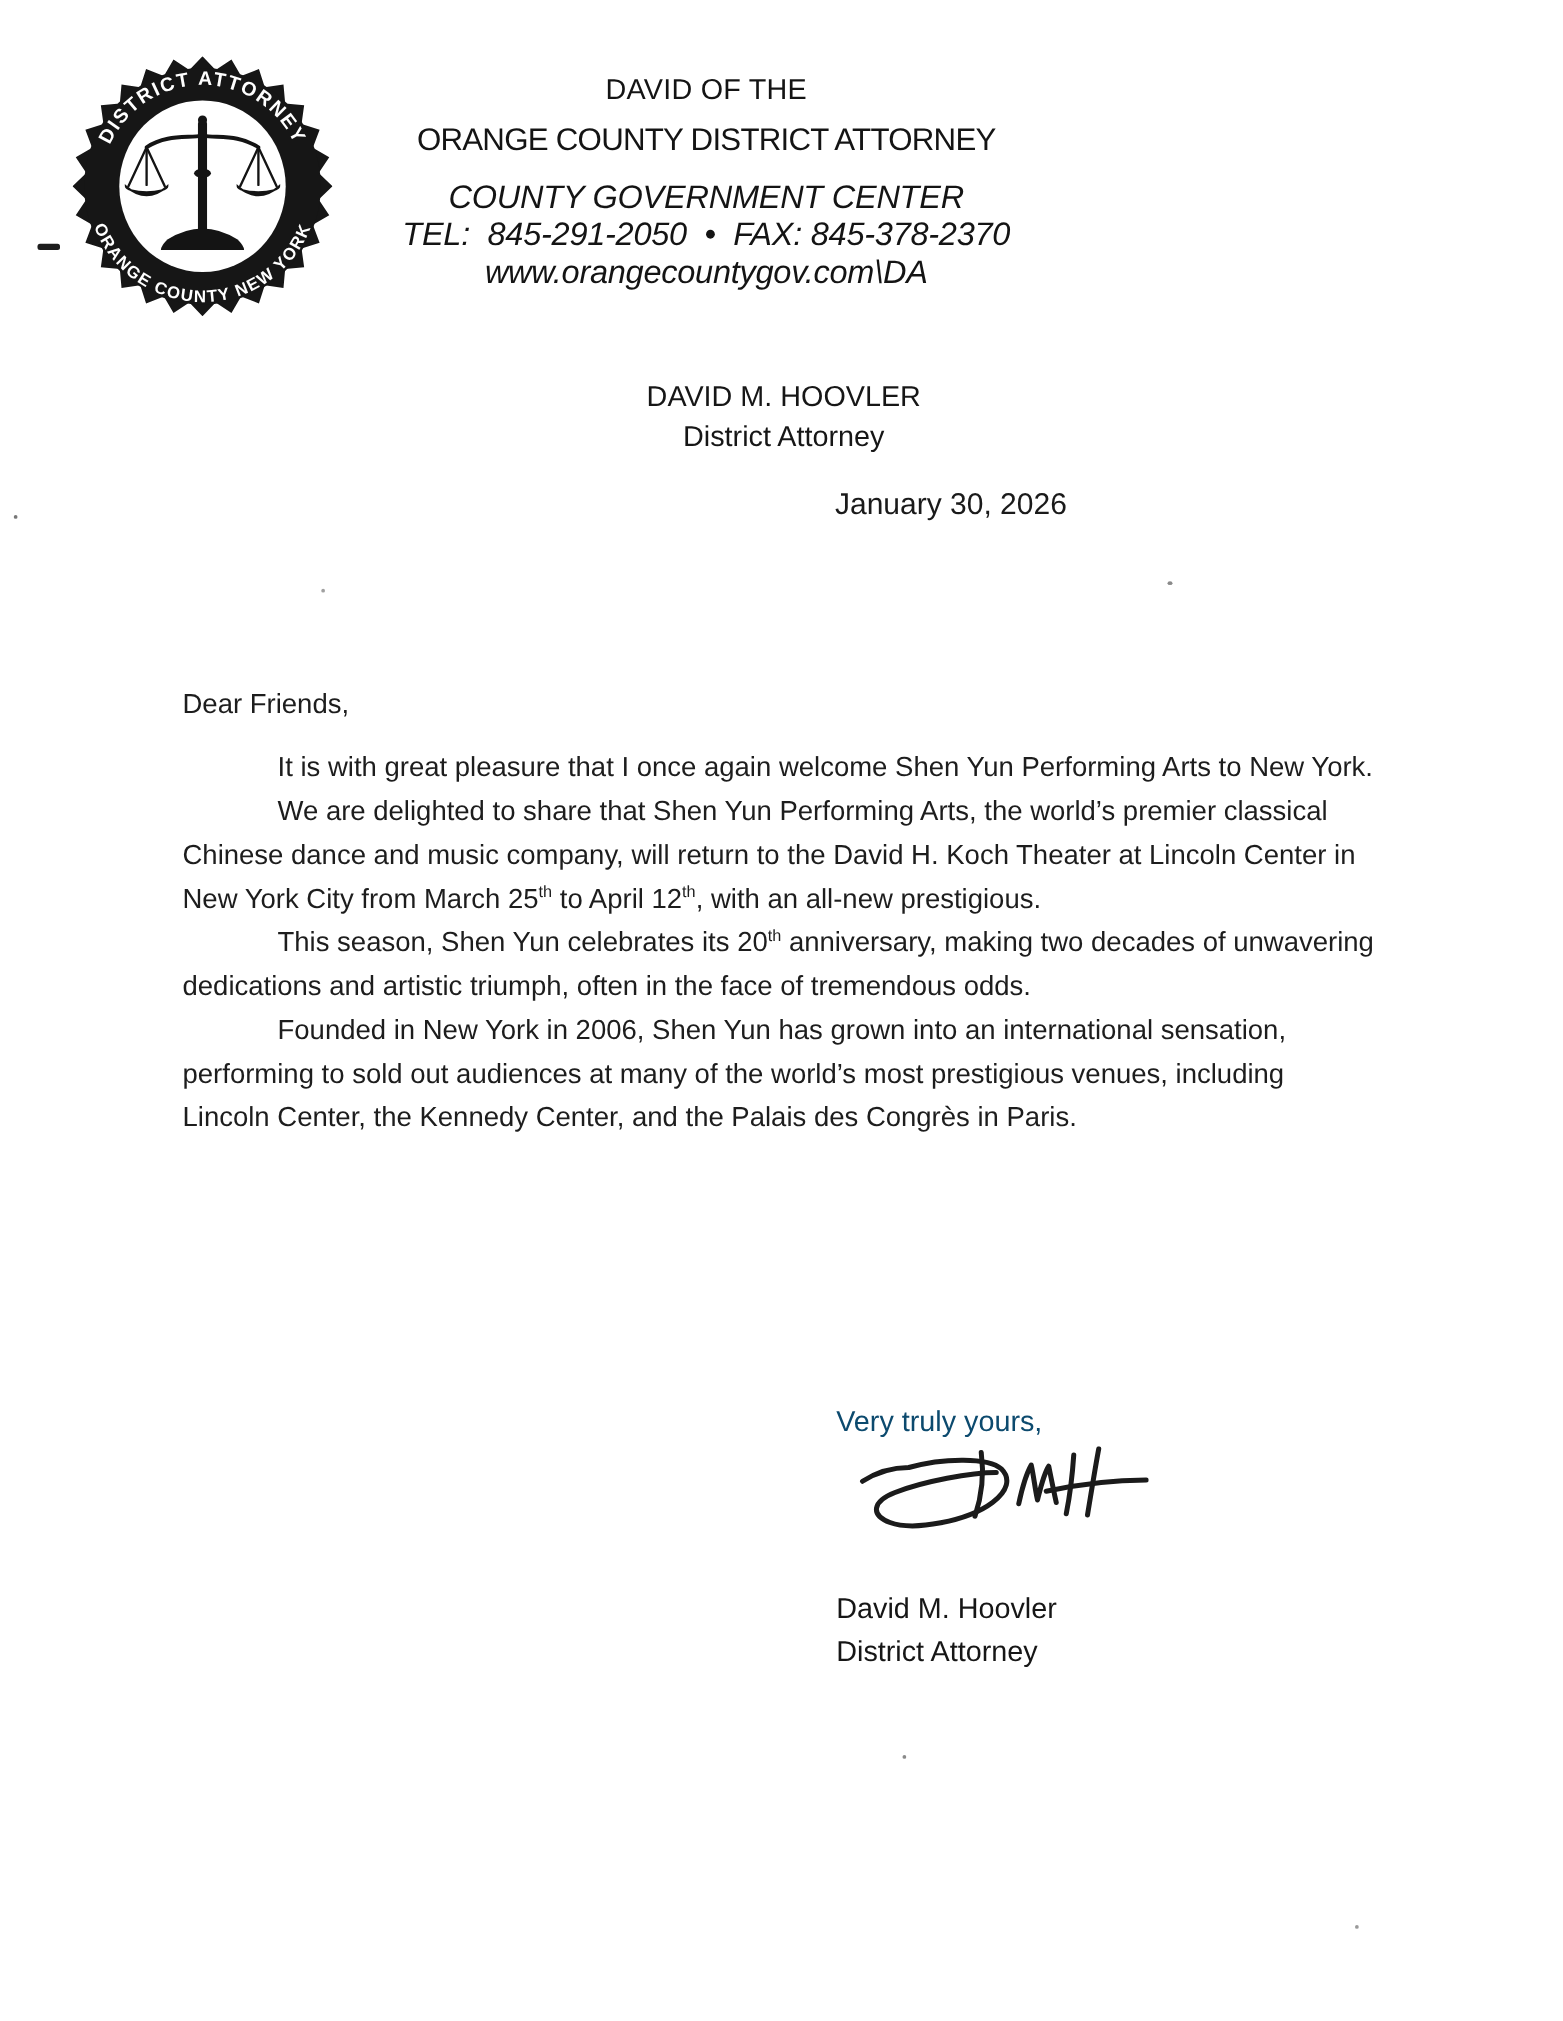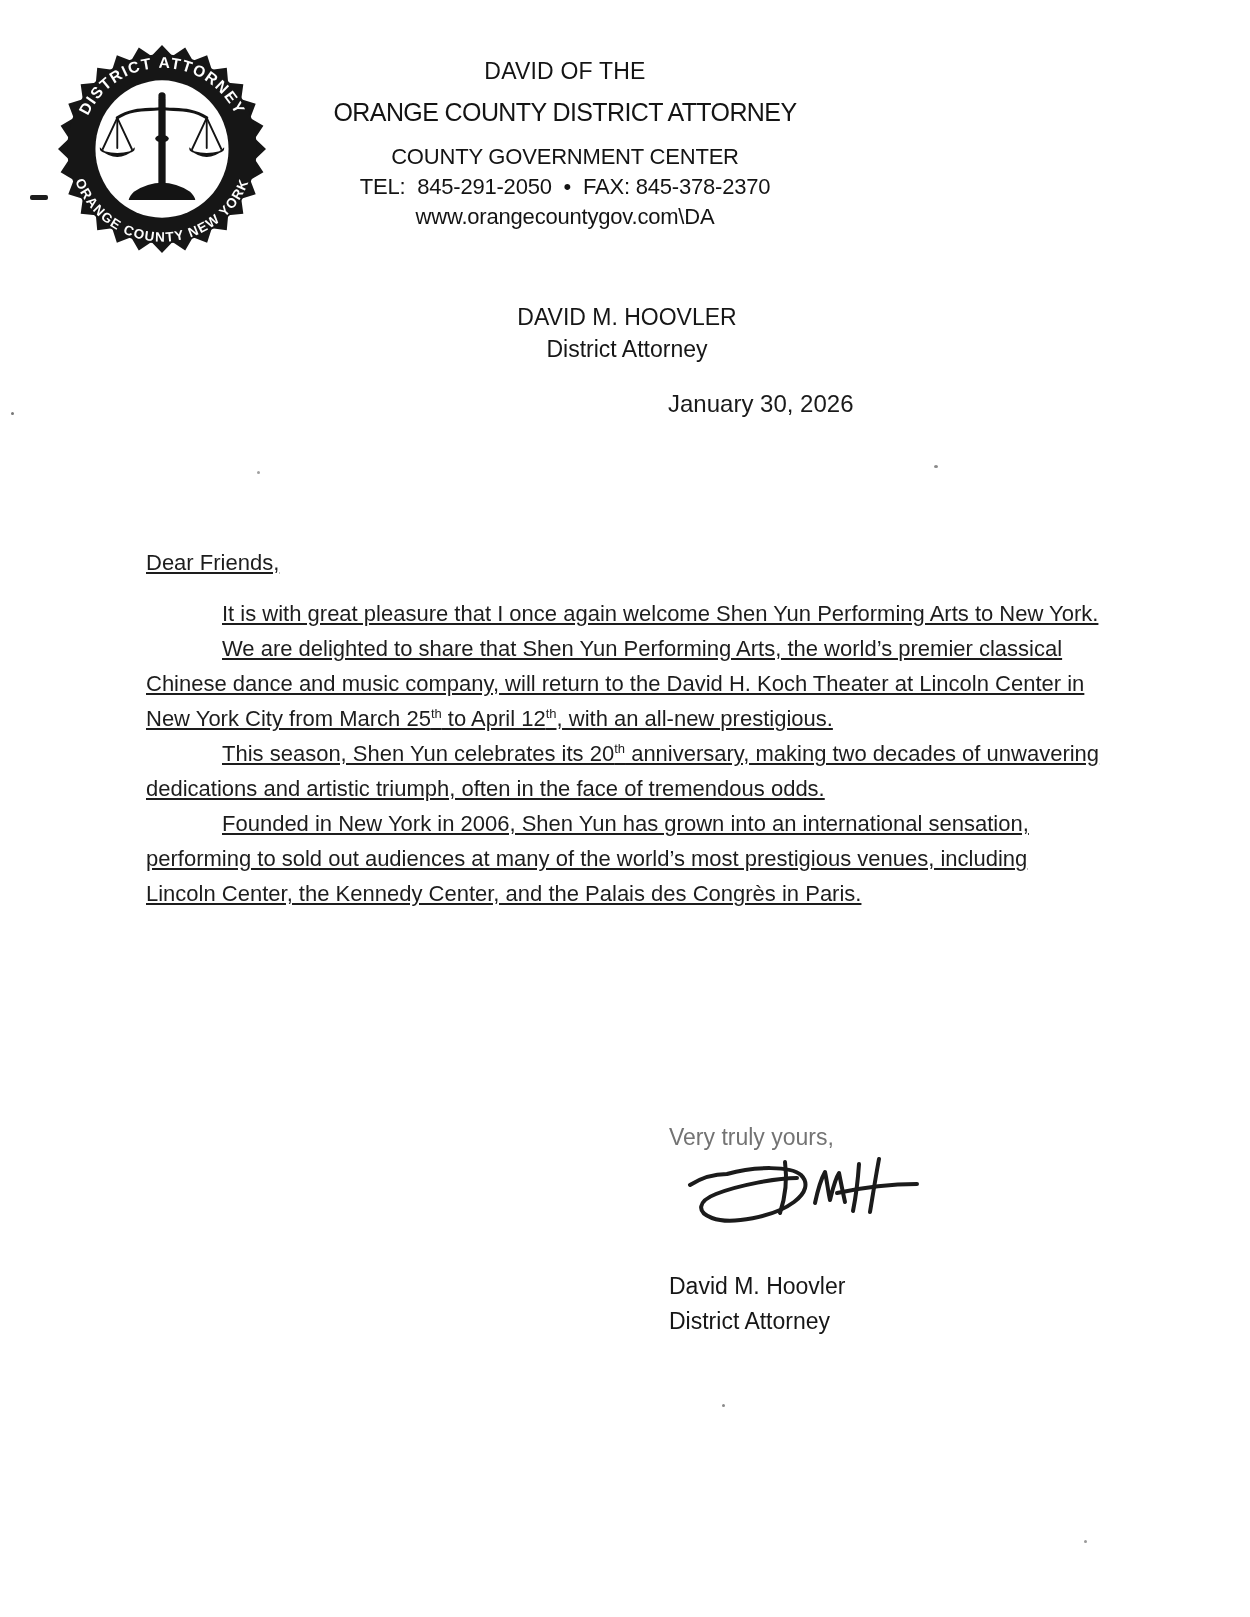--- a/index.html
+++ b/index.html
@@ -14,37 +14,37 @@
 
   
   .seal{position:absolute;left:58px;top:45px;width:208px;height:208px;}
   .seal-text-top{font-family:"Liberation Sans",sans-serif;font-weight:bold;font-size:15px;letter-spacing:1.5px;fill:#ffffff;}
   .seal-text-bottom{font-family:"Liberation Sans",sans-serif;font-weight:bold;font-size:13px;letter-spacing:1.2px;fill:#ffffff;}
 
   
   .letterhead{position:absolute;left:190px;top:58px;width:750px;text-align:center;color:#141414;}
   .office-line{font-size:23px;letter-spacing:.2px;margin:0 0 13px 0;}
   .org-name{font-size:25px;font-weight:normal;letter-spacing:-.6px;margin:0 0 15px 0;}
-  .addr-line{font-size:22px;line-height:30px;letter-spacing:-.2px;margin:0;}
+  .addr-line{font-size:26px;line-height:30px;letter-spacing:-.2px;margin:0;font-style:italic;}
   .prewrap{white-space:pre-wrap;}
 
   .official-block{position:absolute;left:252px;top:301px;width:750px;text-align:center;color:#161616;}
   .official-name{font-size:23px;line-height:32px;margin:0;}
   .official-title{font-size:23px;line-height:32px;margin:0;}
 
   .letter-date{position:absolute;left:668px;top:390px;font-size:24px;color:#1a1a1a;}
 
   
   .letter-body{position:absolute;left:146px;top:545px;width:955px;font-size:22px;line-height:35px;color:#1d1d1d;}
-  .letter-body p{margin:0;text-indent:76px;text-decoration:underline;}
+  .letter-body p{margin:0;text-indent:76px;}
   .salutation{margin:0 0 16px 0 !important;text-indent:0 !important;}
   .letter-body sup{font-size:13px;line-height:0;vertical-align:super;}
 
   
-  .valediction{position:absolute;left:669px;top:1124px;font-size:23px;color:#737373;}
+  .valediction{position:absolute;left:669px;top:1124px;font-size:23px;color:#0c4a6e;}
   .signature{position:absolute;left:687px;top:1157px;}
   .signatory-block{position:absolute;left:669px;top:1269px;font-size:23px;line-height:35px;color:#161616;}
   .signatory-block div{margin:0;}
 
   
   .speck{position:absolute;border-radius:50%;}
   .speck-dash{position:absolute;border-radius:2px;background:#1d1d1d;}
 </style>
 </head>
 <body>

